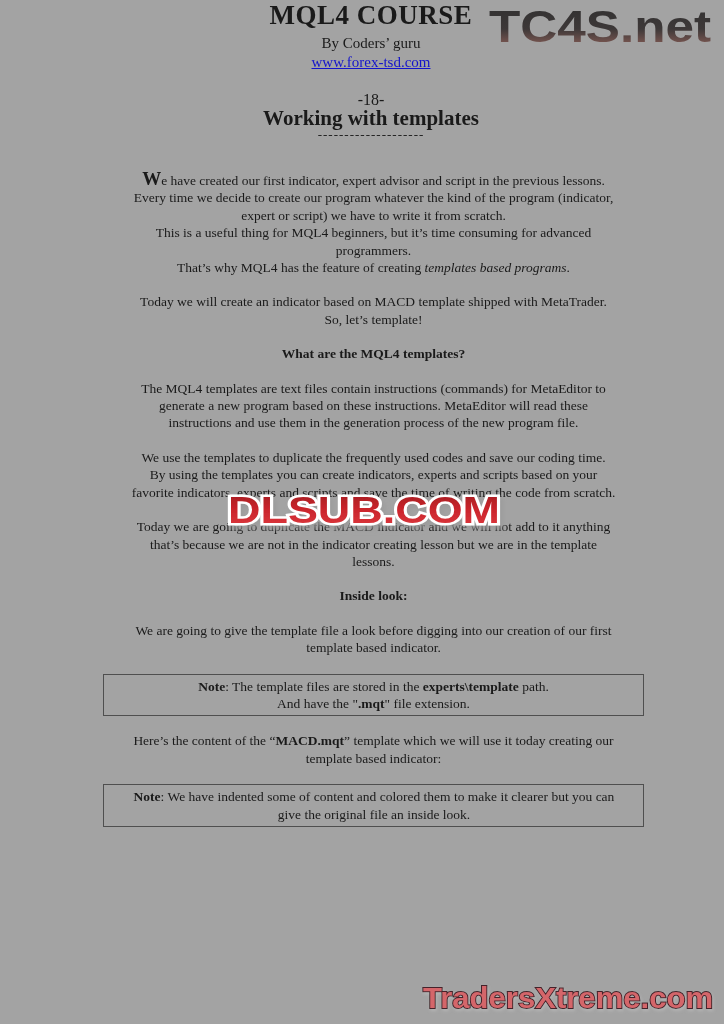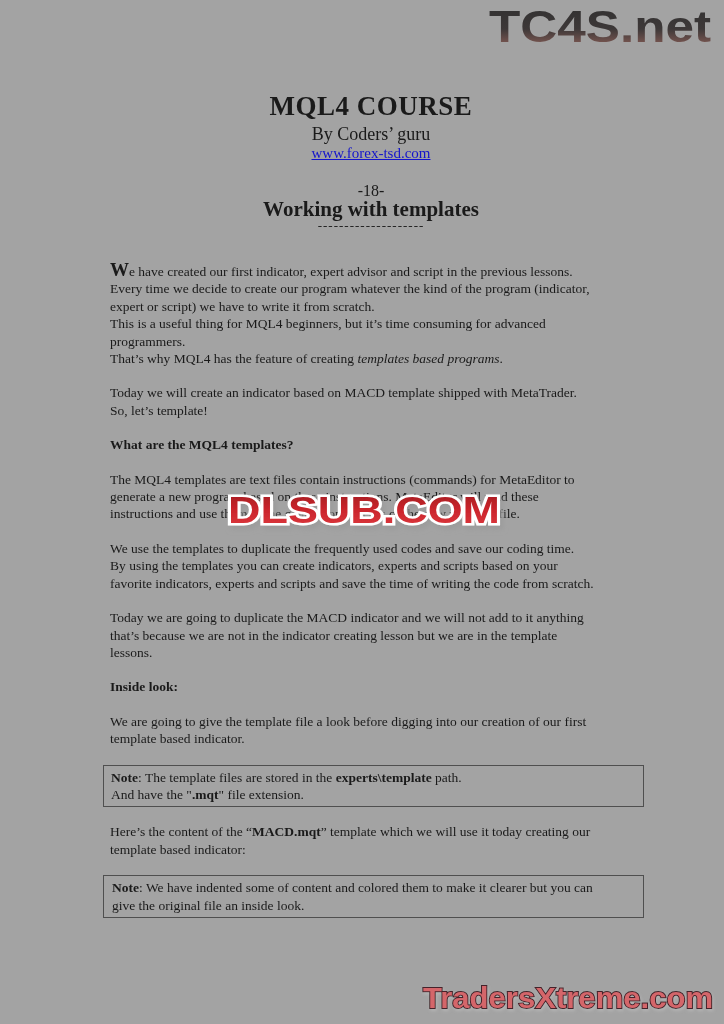--- a/index.html
+++ b/index.html
@@ -8,37 +8,38 @@
     width:724px;height:1024px;
     background:#a3a3a3;
     font-family:"Liberation Serif","DejaVu Serif",serif;
     color:#1a1a1a;
     overflow:hidden;
     margin:0 auto;
   }
   
   .tc4s{position:absolute;top:3px;right:8px;width:232px;height:48px;}
   
-  .title-block{padding-top:91px;padding-left:18px;text-align:center;}
+  .title-block{padding-left:18px;text-align:center;}
   .course-title{
     font-size:27px;font-weight:bold;line-height:30px;margin:0 0 4px 0;
     letter-spacing:.5px;
   }
-  .byline{font-size:18px;line-height:19px;}
+  .byline{font-size:15px;line-height:19px;}
   .site-link{font-size:15px;line-height:19px;}
   .site-link a{color:#1414cc;text-decoration:underline;}
   .lesson-number{font-size:16px;line-height:18px;margin-top:19px;}
   .lesson-title{font-size:21px;line-height:19px;font-weight:bold;}
   .divider{font-size:13px;line-height:14px;letter-spacing:1px;}
   
   .content{
     margin:28px 0 0 110px;
     width:527px;
     font-size:13.5px;
     line-height:17.4px;
+    text-align:center;
   }
   .para{white-space:pre-line;margin:0 0 17px 0;}
   .heading{font-weight:bold;margin:0 0 17px 0;white-space:pre-line;}
   .b{font-weight:bold;}
   .i{font-style:italic;}
   .dropcap{font-size:19px;font-weight:bold;}
   .note-box{
     box-sizing:border-box;
     width:541px;
     margin:4px 0 16px -7px;

